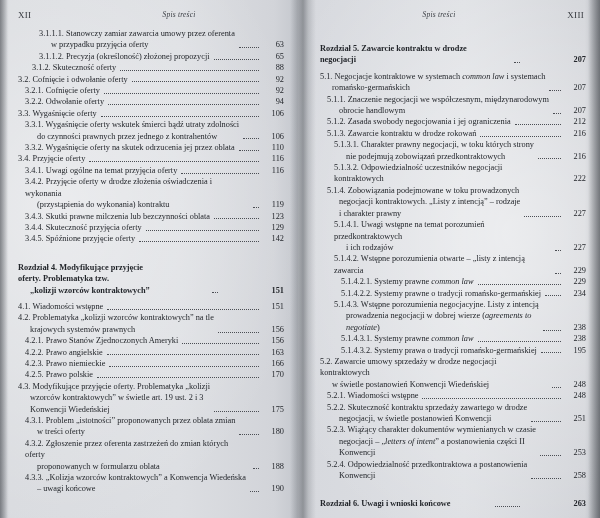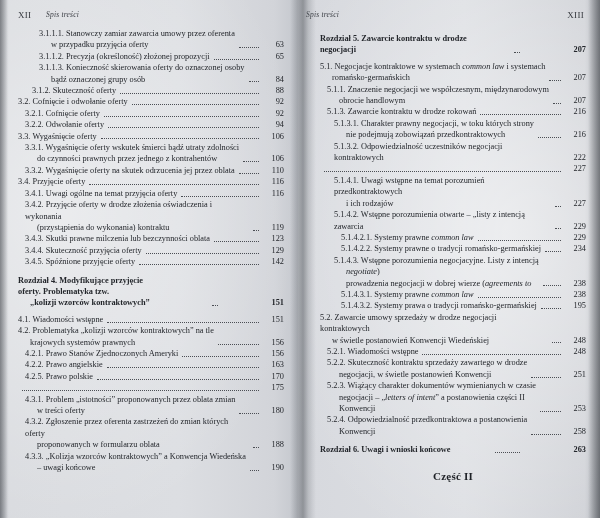--- a/index.html
+++ b/index.html
@@ -83,21 +83,21 @@
     font-size: 9px;
     letter-spacing: 0.3px;
     color: #33363c;
   }
   .page-left .rh-folio { left: 0px; top: 2px; }
   .page-right .rh-folio { right: 2px; top: 2px; }
   .rh-title {
     position: absolute;
     top: 2px;
     left: 0; right: 0;
-    text-align: left;
+    text-align: center;
     font-style: italic;
     font-size: 7.5px;
     letter-spacing: 0.2px;
     color: #3a3d43;
   }
   .page-left .rh-title { transform: translateX(28px); }
   .page-right .rh-title { transform: translateX(-14px); }
 
   .toc {
     margin-top: 2px;
@@ -128,21 +128,21 @@
     text-align: right;
     font-size: 8.3px;
     color: #23262b;
   }
   .entry.nodots .dots { border-bottom: none; }
   .entry.multiline .txt { max-width: 228px; }
   .entry.multiline { align-items: flex-end; }
 
   .entry.chapter .txt,
   .entry.chapter .pg { font-weight: bold; }
-  .entry.chapter { margin-top: 7px; margin-bottom: 5px; gap: 41px; }
+  .entry.chapter { margin-top: 17px; margin-bottom: 5px; gap: 41px; }
 
   .lvl0 .txt { padding-left: 0px; }
   .lvl1 .txt { padding-left: 7px; }
   .lvl2 .txt { padding-left: 14px; }
   .lvl3 .txt { padding-left: 21px; }
 
   .cont { display: block; padding-left: 12px; }
   .chapter .cont { padding-left: 12px; }
 
   i, .it { font-style: italic; }
@@ -182,29 +182,20 @@
 
       <div class="entry lvl3">
         <span class="txt">
           <span>3.1.1.2.</span>
           <span>Precyzja (określoność) złożonej propozycji</span>
         </span>
         <span class="dots"></span>
         <span class="pg">65</span>
       </div>
 
-      <div class="entry lvl3 multiline">
-        <span class="txt">
-          <span>3.1.1.3.</span>
-          <span>Konieczność skierowania oferty do oznaczonej osoby</span>
-          <span class="cont">bądź oznaczonej grupy osób</span>
-        </span>
-        <span class="dots"></span>
-        <span class="pg">84</span>
-      </div>
 
       <div class="entry lvl2">
         <span class="txt">
           <span>3.1.2.</span>
           <span>Skuteczność oferty</span>
         </span>
         <span class="dots"></span>
         <span class="pg">88</span>
       </div>
 
@@ -358,32 +349,46 @@
 
       <div class="entry lvl1">
         <span class="txt">
           <span>4.2.2.</span>
           <span>Prawo angielskie</span>
         </span>
         <span class="dots"></span>
         <span class="pg">163</span>
       </div>
 
+      <div class="entry lvl1">
+        <span class="txt">
+          <span>4.2.3.</span>
+          <span>Prawo niemieckie</span>
+        </span>
+        <span class="dots"></span>
+        <span class="pg">166</span>
+      </div>
 
 
       <div class="entry lvl1">
         <span class="txt">
           <span>4.2.5.</span>
           <span>Prawo polskie</span>
         </span>
         <span class="dots"></span>
         <span class="pg">170</span>
       </div>
 
       <div class="entry lvl0 multiline">
+        <span class="txt">
+          <span>4.3.</span>
+          <span>Modyfikujące przyjęcie oferty. Problematyka „kolizji</span>
+          <span class="cont">wzorców kontraktowych” w świetle art. 19 ust. 2 i 3</span>
+          <span class="cont">Konwencji Wiedeńskiej</span>
+        </span>
         <span class="dots"></span>
         <span class="pg">175</span>
       </div>
 
       <div class="entry lvl1 multiline">
         <span class="txt">
           <span>4.3.1.</span>
           <span>Problem „istotności” proponowanych przez oblata zmian</span>
           <span class="cont">w treści oferty</span>
         </span>
@@ -446,20 +451,28 @@
       <div class="entry lvl1 multiline">
         <span class="txt">
           <span>5.1.1.</span>
           <span>Znaczenie negocjacji we współczesnym, międzynarodowym</span>
           <span class="cont">obrocie handlowym</span>
         </span>
         <span class="dots"></span>
         <span class="pg">207</span>
       </div>
 
+      <div class="entry lvl1">
+        <span class="txt">
+          <span>5.1.2.</span>
+          <span>Zasada swobody negocjowania i jej ograniczenia</span>
+        </span>
+        <span class="dots"></span>
+        <span class="pg">212</span>
+      </div>
 
       <div class="entry lvl1">
         <span class="txt">
           <span>5.1.3.</span>
           <span>Zawarcie kontraktu w drodze rokowań</span>
         </span>
         <span class="dots"></span>
         <span class="pg">216</span>
       </div>
 
@@ -476,20 +489,26 @@
       <div class="entry lvl2 nodots">
         <span class="txt">
           <span>5.1.3.2.</span>
           <span>Odpowiedzialność uczestników negocjacji kontraktowych</span>
         </span>
         <span class="dots"></span>
         <span class="pg">222</span>
       </div>
 
       <div class="entry lvl1 multiline">
+        <span class="txt">
+          <span>5.1.4.</span>
+          <span>Zobowiązania podejmowane w toku prowadzonych</span>
+          <span class="cont">negocjacji kontraktowych. „Listy z intencją” – rodzaje</span>
+          <span class="cont">i charakter prawny</span>
+        </span>
         <span class="dots"></span>
         <span class="pg">227</span>
       </div>
 
       <div class="entry lvl2 multiline">
         <span class="txt">
           <span>5.1.4.1.</span>
           <span>Uwagi wstępne na temat porozumień przedkontraktowych</span>
           <span class="cont">i ich rodzajów</span>
         </span>
@@ -521,22 +540,22 @@
           <span>Systemy prawne o tradycji romańsko-germańskiej</span>
         </span>
         <span class="dots"></span>
         <span class="pg">234</span>
       </div>
 
       <div class="entry lvl2 multiline">
         <span class="txt">
           <span>5.1.4.3.</span>
           <span>Wstępne porozumienia negocjacyjne. Listy z intencją</span>
+          <span class="cont"><span>prowadzenia negocjacji w dobrej wierze (</span><i>agreements to</i></span>
           <span class="cont"><i>negotiate</i><span>)</span></span>
-          <span class="cont"><span>prowadzenia negocjacji w dobrej wierze (</span><i>agreements to</i></span>
         </span>
         <span class="dots"></span>
         <span class="pg">238</span>
       </div>
 
       <div class="entry lvl3">
         <span class="txt">
           <span>5.1.4.3.1.</span>
           <span>Systemy prawne </span><i>common law</i>
         </span>

